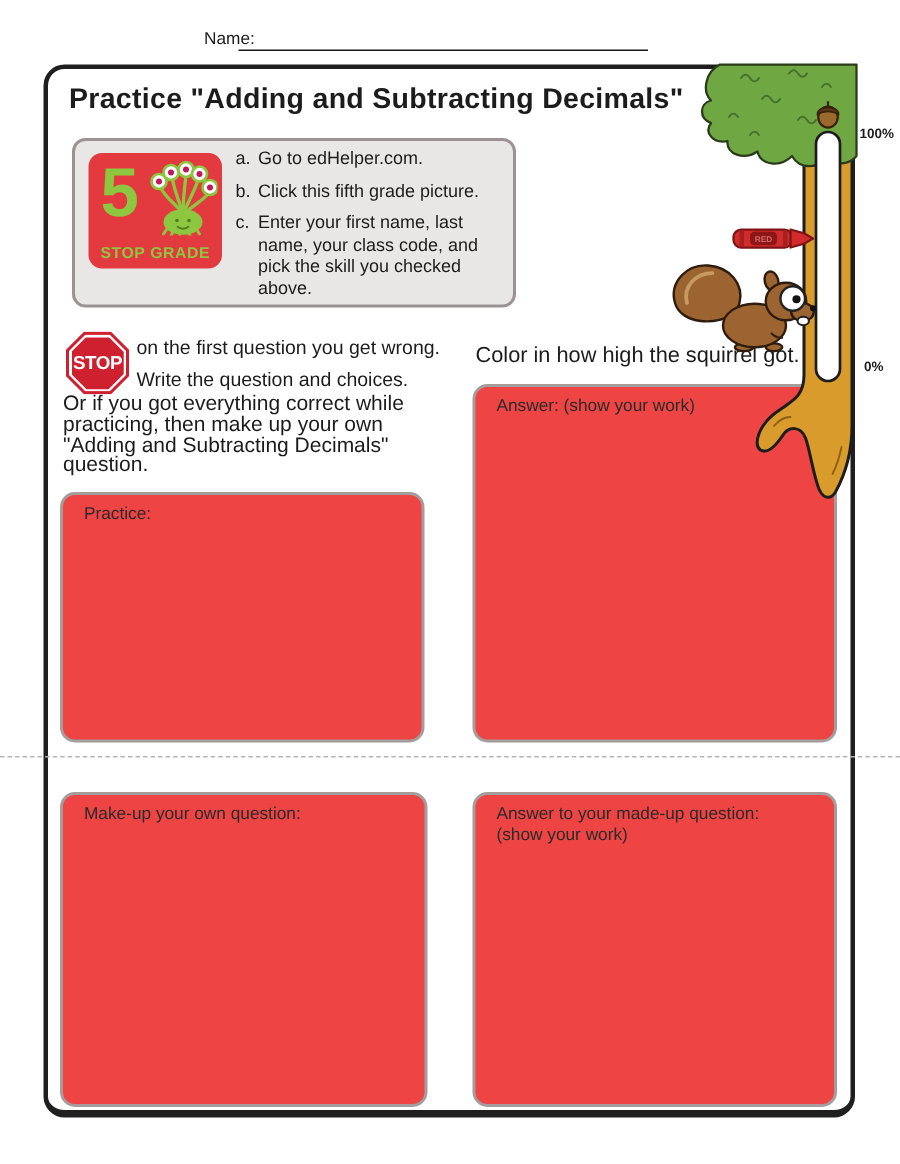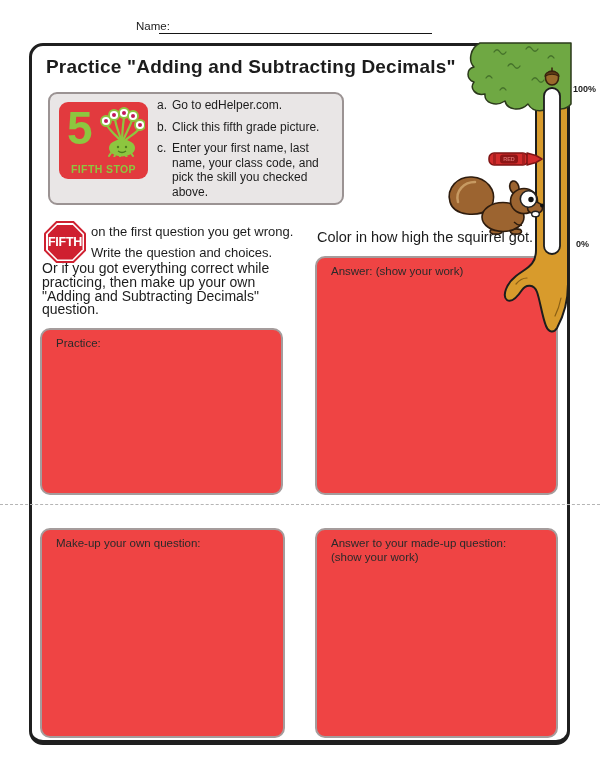--- a/index.html
+++ b/index.html
@@ -107,21 +107,21 @@
           <path d="M12,46 l-2,3"></path>
             <path d="M16,48 l-1,2.5"></path>
             <path d="M21,49 l0,1.5"></path>
             <path d="M27,49 l1,1.5"></path>
             <path d="M32,46 l2,3"></path>
         </g>
         <circle cx="19" cy="40" r="1.2" fill="#4e7d1f"></circle>
           <circle cx="27" cy="40" r="1.2" fill="#4e7d1f"></circle>
         <path d="M19,44 q4,3 8,0" stroke="#4e7d1f" stroke-width="1.3" fill="none"></path>
       </svg>
-      <span class="abs grade-caption">FIFTH STOP</span>
+      <span class="abs grade-caption">STOP GRADE</span>
     </div>
     <div class="abs steps">
       <div class="step">
         <span class="step-marker">a.</span>
         <span class="step-text">Go to edHelper.com.</span>
       </div>
       <div class="step">
         <span class="step-marker">b.</span>
         <span class="step-text">Click this fifth grade picture.</span>
       </div>
@@ -132,21 +132,21 @@
 pick the skill you checked
 above.</span>
       </div>
     </div>
   </div>
 
   <div class="abs stop-sign">
     <div class="stop-outer oct"></div>
     <div class="stop-white oct"></div>
     <div class="stop-inner oct">
-        <span class="stop-word">FIFTH</span>
+        <span class="stop-word">STOP</span>
       </div>
   </div>
   <div class="abs stop-lines">
     <div>on the first question you get wrong.</div>
     <div>Write the question and choices.</div>
   </div>
 
   <div class="abs color-caption">Color in how high the squirrel got.</div>
   <div class="abs or-paragraph">Or if you got everything correct while
 practicing, then make up your own

